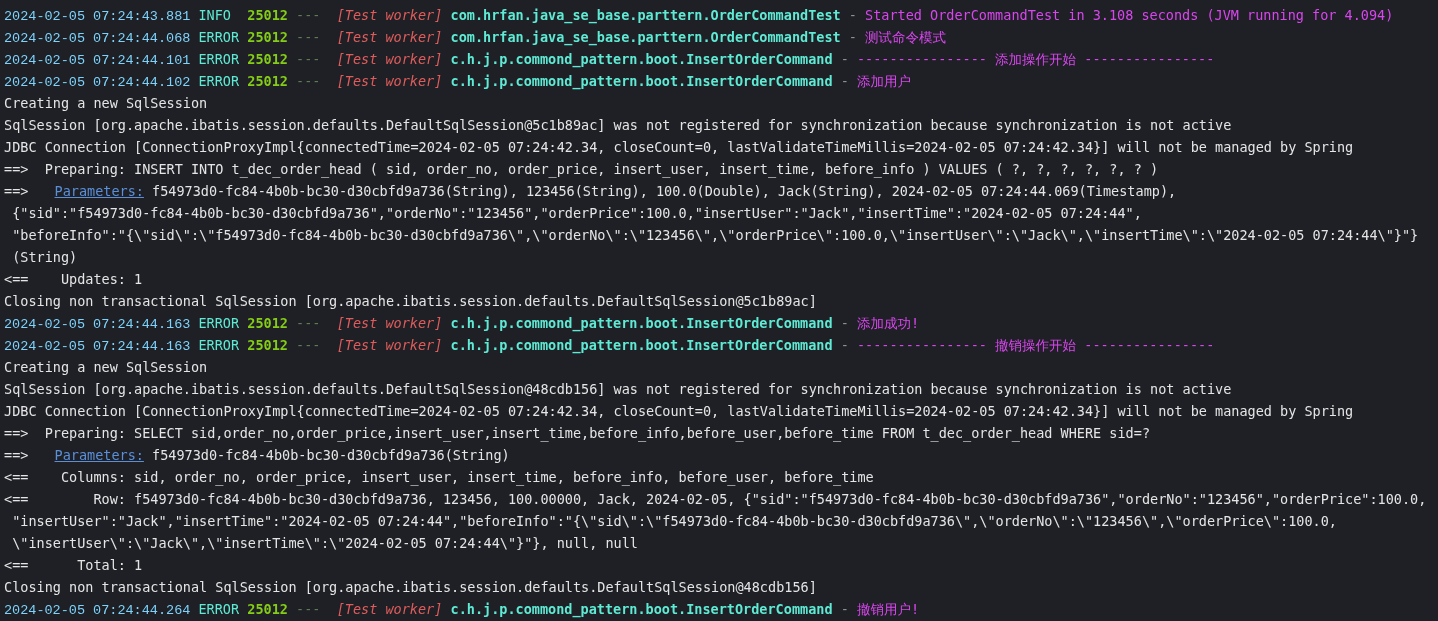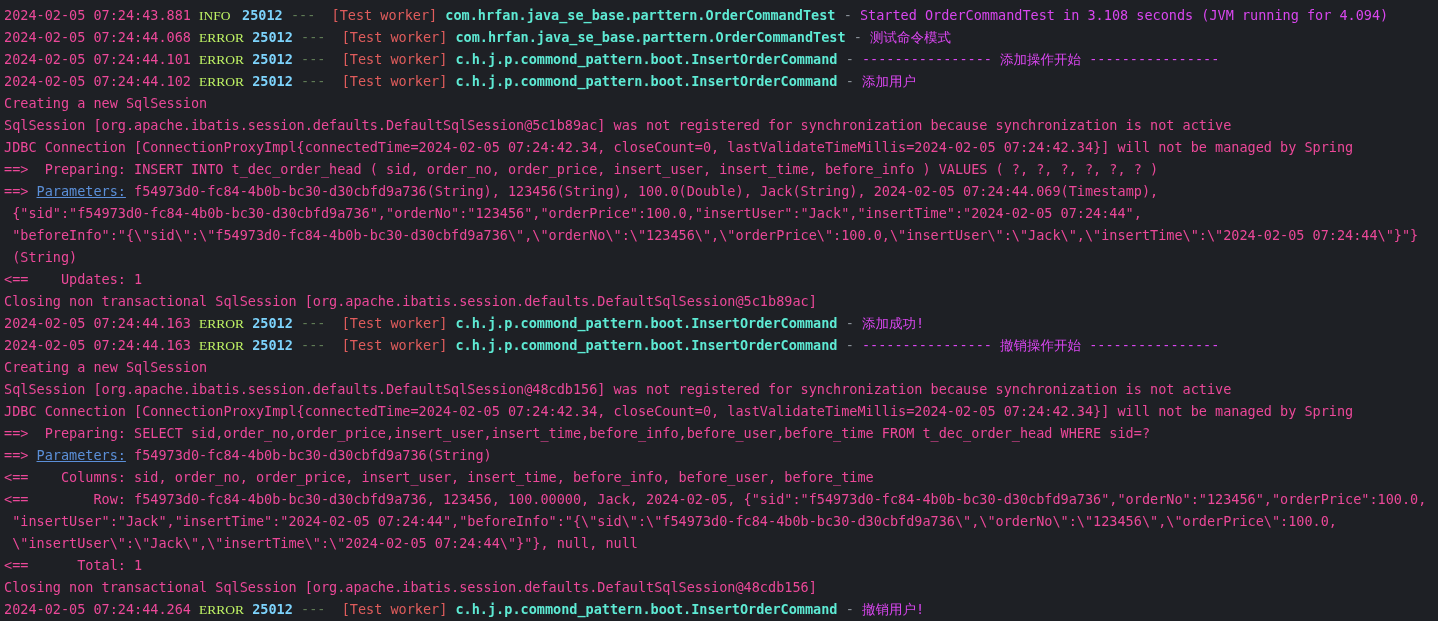--- a/index.html
+++ b/index.html
@@ -18,27 +18,27 @@
     font-size: 13.5px;
     line-height: 22px;
     white-space: pre;
     letter-spacing: 0px;
   }
   .line {
     height: 22px;
     white-space: pre;
   }
   
-  .ts      { color: #ec4899; }
-  .lvl     { color: #bef264; font-family: Liberation Serif, serif; }
-  .pid     { color: #7dd3fc; font-weight: bold; }
+  .ts      { color: #7dd3fc; font-family: Liberation Mono, monospace; }
+  .lvl     { color: #5eead4; }
+  .pid     { color: #84cc16; font-weight: bold; }
   .dashes  { color: #5f7a55; }
-  .thread  { color: #e05c5c; }
+  .thread  { color: #e05c5c; font-style: italic; }
   .logger  { color: #5eead4; font-weight: bold; }
   .sep     { color: #8a9199; }
   .msg     { color: #d946ef; }
-  .plain   { color: #ec4899; }
-  .link    { color: #5b8fd8; text-decoration: underline; }
+  .plain   { color: #e5e5e5; }
+  .link    { color: #5b8fd8; text-decoration: underline; margin-left: 18px; }
 </style>
 </head>
 <body>
 
 <div id="console"><div class="line"><span class="ts">2024-02-05 07:24:43.881</span> <span class="lvl">INFO </span> <span class="pid">25012</span> <span class="dashes">---</span>  <span class="thread">[Test worker]</span> <span class="logger">com.hrfan.java_se_base.parttern.OrderCommandTest</span> <span class="sep">-</span> <span class="msg">Started OrderCommandTest in 3.108 seconds (JVM running for 4.094)</span></div><div class="line"><span class="ts">2024-02-05 07:24:44.068</span> <span class="lvl">ERROR</span> <span class="pid">25012</span> <span class="dashes">---</span>  <span class="thread">[Test worker]</span> <span class="logger">com.hrfan.java_se_base.parttern.OrderCommandTest</span> <span class="sep">-</span> <span class="msg">测试命令模式</span></div><div class="line"><span class="ts">2024-02-05 07:24:44.101</span> <span class="lvl">ERROR</span> <span class="pid">25012</span> <span class="dashes">---</span>  <span class="thread">[Test worker]</span> <span class="logger">c.h.j.p.commond_pattern.boot.InsertOrderCommand</span> <span class="sep">-</span> <span class="msg">---------------- 添加操作开始 ----------------</span></div><div class="line"><span class="ts">2024-02-05 07:24:44.102</span> <span class="lvl">ERROR</span> <span class="pid">25012</span> <span class="dashes">---</span>  <span class="thread">[Test worker]</span> <span class="logger">c.h.j.p.commond_pattern.boot.InsertOrderCommand</span> <span class="sep">-</span> <span class="msg">添加用户</span></div><div class="line"><span class="plain">Creating a new SqlSession</span></div><div class="line"><span class="plain">SqlSession [org.apache.ibatis.session.defaults.DefaultSqlSession@5c1b89ac] was not registered for synchronization because synchronization is not active</span></div><div class="line"><span class="plain">JDBC Connection [ConnectionProxyImpl{connectedTime=2024-02-05 07:24:42.34, closeCount=0, lastValidateTimeMillis=2024-02-05 07:24:42.34}] will not be managed by Spring</span></div><div class="line"><span class="plain">==&gt;  Preparing: INSERT INTO t_dec_order_head ( sid, order_no, order_price, insert_user, insert_time, before_info ) VALUES ( ?, ?, ?, ?, ?, ? )</span></div><div class="line"><span class="plain">==&gt; </span><span class="link">Parameters:</span><span class="plain"> f54973d0-fc84-4b0b-bc30-d30cbfd9a736(String), 123456(String), 100.0(Double), Jack(String), 2024-02-05 07:24:44.069(Timestamp),</span></div><div class="line"><span class="plain"> {"sid":"f54973d0-fc84-4b0b-bc30-d30cbfd9a736","orderNo":"123456","orderPrice":100.0,"insertUser":"Jack","insertTime":"2024-02-05 07:24:44",</span></div><div class="line"><span class="plain"> "beforeInfo":"{\"sid\":\"f54973d0-fc84-4b0b-bc30-d30cbfd9a736\",\"orderNo\":\"123456\",\"orderPrice\":100.0,\"insertUser\":\"Jack\",\"insertTime\":\"2024-02-05 07:24:44\"}"}</span></div><div class="line"><span class="plain"> (String)</span></div><div class="line"><span class="plain">&lt;==    Updates: 1</span></div><div class="line"><span class="plain">Closing non transactional SqlSession [org.apache.ibatis.session.defaults.DefaultSqlSession@5c1b89ac]</span></div><div class="line"><span class="ts">2024-02-05 07:24:44.163</span> <span class="lvl">ERROR</span> <span class="pid">25012</span> <span class="dashes">---</span>  <span class="thread">[Test worker]</span> <span class="logger">c.h.j.p.commond_pattern.boot.InsertOrderCommand</span> <span class="sep">-</span> <span class="msg">添加成功!</span></div><div class="line"><span class="ts">2024-02-05 07:24:44.163</span> <span class="lvl">ERROR</span> <span class="pid">25012</span> <span class="dashes">---</span>  <span class="thread">[Test worker]</span> <span class="logger">c.h.j.p.commond_pattern.boot.InsertOrderCommand</span> <span class="sep">-</span> <span class="msg">---------------- 撤销操作开始 ----------------</span></div><div class="line"><span class="plain">Creating a new SqlSession</span></div><div class="line"><span class="plain">SqlSession [org.apache.ibatis.session.defaults.DefaultSqlSession@48cdb156] was not registered for synchronization because synchronization is not active</span></div><div class="line"><span class="plain">JDBC Connection [ConnectionProxyImpl{connectedTime=2024-02-05 07:24:42.34, closeCount=0, lastValidateTimeMillis=2024-02-05 07:24:42.34}] will not be managed by Spring</span></div><div class="line"><span class="plain">==&gt;  Preparing: SELECT sid,order_no,order_price,insert_user,insert_time,before_info,before_user,before_time FROM t_dec_order_head WHERE sid=?</span></div><div class="line"><span class="plain">==&gt; </span><span class="link">Parameters:</span><span class="plain"> f54973d0-fc84-4b0b-bc30-d30cbfd9a736(String)</span></div><div class="line"><span class="plain">&lt;==    Columns: sid, order_no, order_price, insert_user, insert_time, before_info, before_user, before_time</span></div><div class="line"><span class="plain">&lt;==        Row: f54973d0-fc84-4b0b-bc30-d30cbfd9a736, 123456, 100.00000, Jack, 2024-02-05, {"sid":"f54973d0-fc84-4b0b-bc30-d30cbfd9a736","orderNo":"123456","orderPrice":100.0,</span></div><div class="line"><span class="plain"> "insertUser":"Jack","insertTime":"2024-02-05 07:24:44","beforeInfo":"{\"sid\":\"f54973d0-fc84-4b0b-bc30-d30cbfd9a736\",\"orderNo\":\"123456\",\"orderPrice\":100.0,</span></div><div class="line"><span class="plain"> \"insertUser\":\"Jack\",\"insertTime\":\"2024-02-05 07:24:44\"}"}, null, null</span></div><div class="line"><span class="plain">&lt;==      Total: 1</span></div><div class="line"><span class="plain">Closing non transactional SqlSession [org.apache.ibatis.session.defaults.DefaultSqlSession@48cdb156]</span></div><div class="line"><span class="ts">2024-02-05 07:24:44.264</span> <span class="lvl">ERROR</span> <span class="pid">25012</span> <span class="dashes">---</span>  <span class="thread">[Test worker]</span> <span class="logger">c.h.j.p.commond_pattern.boot.InsertOrderCommand</span> <span class="sep">-</span> <span class="msg">撤销用户!</span></div></div>
 
 </body></html>

